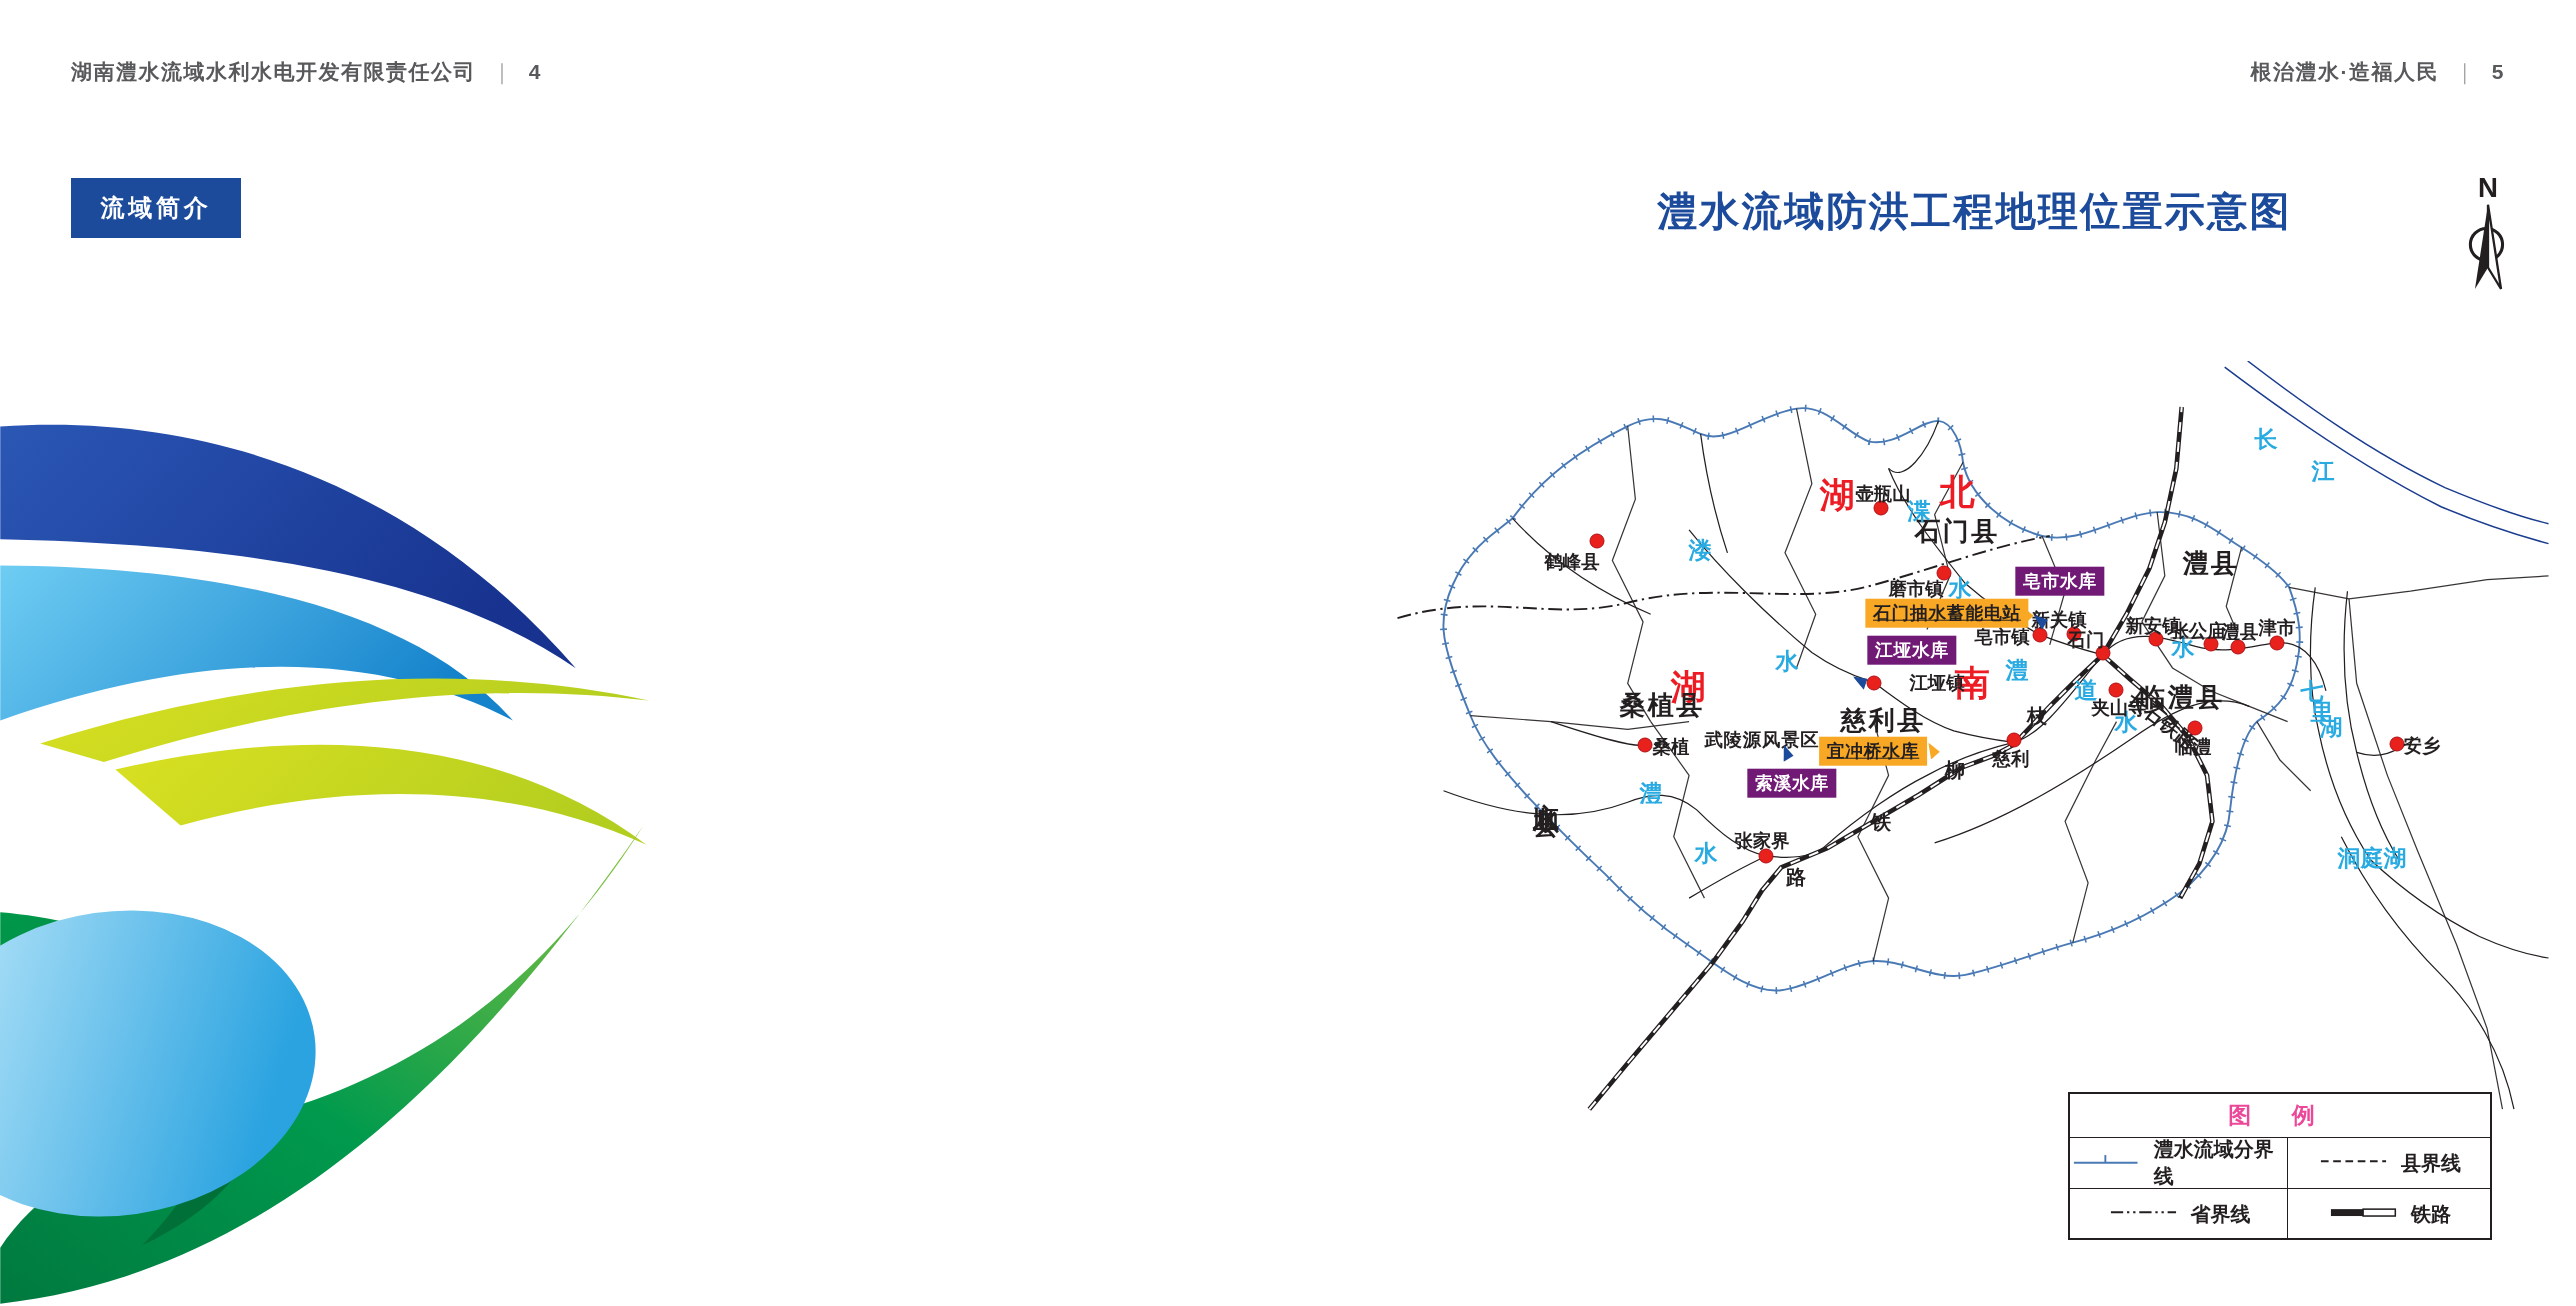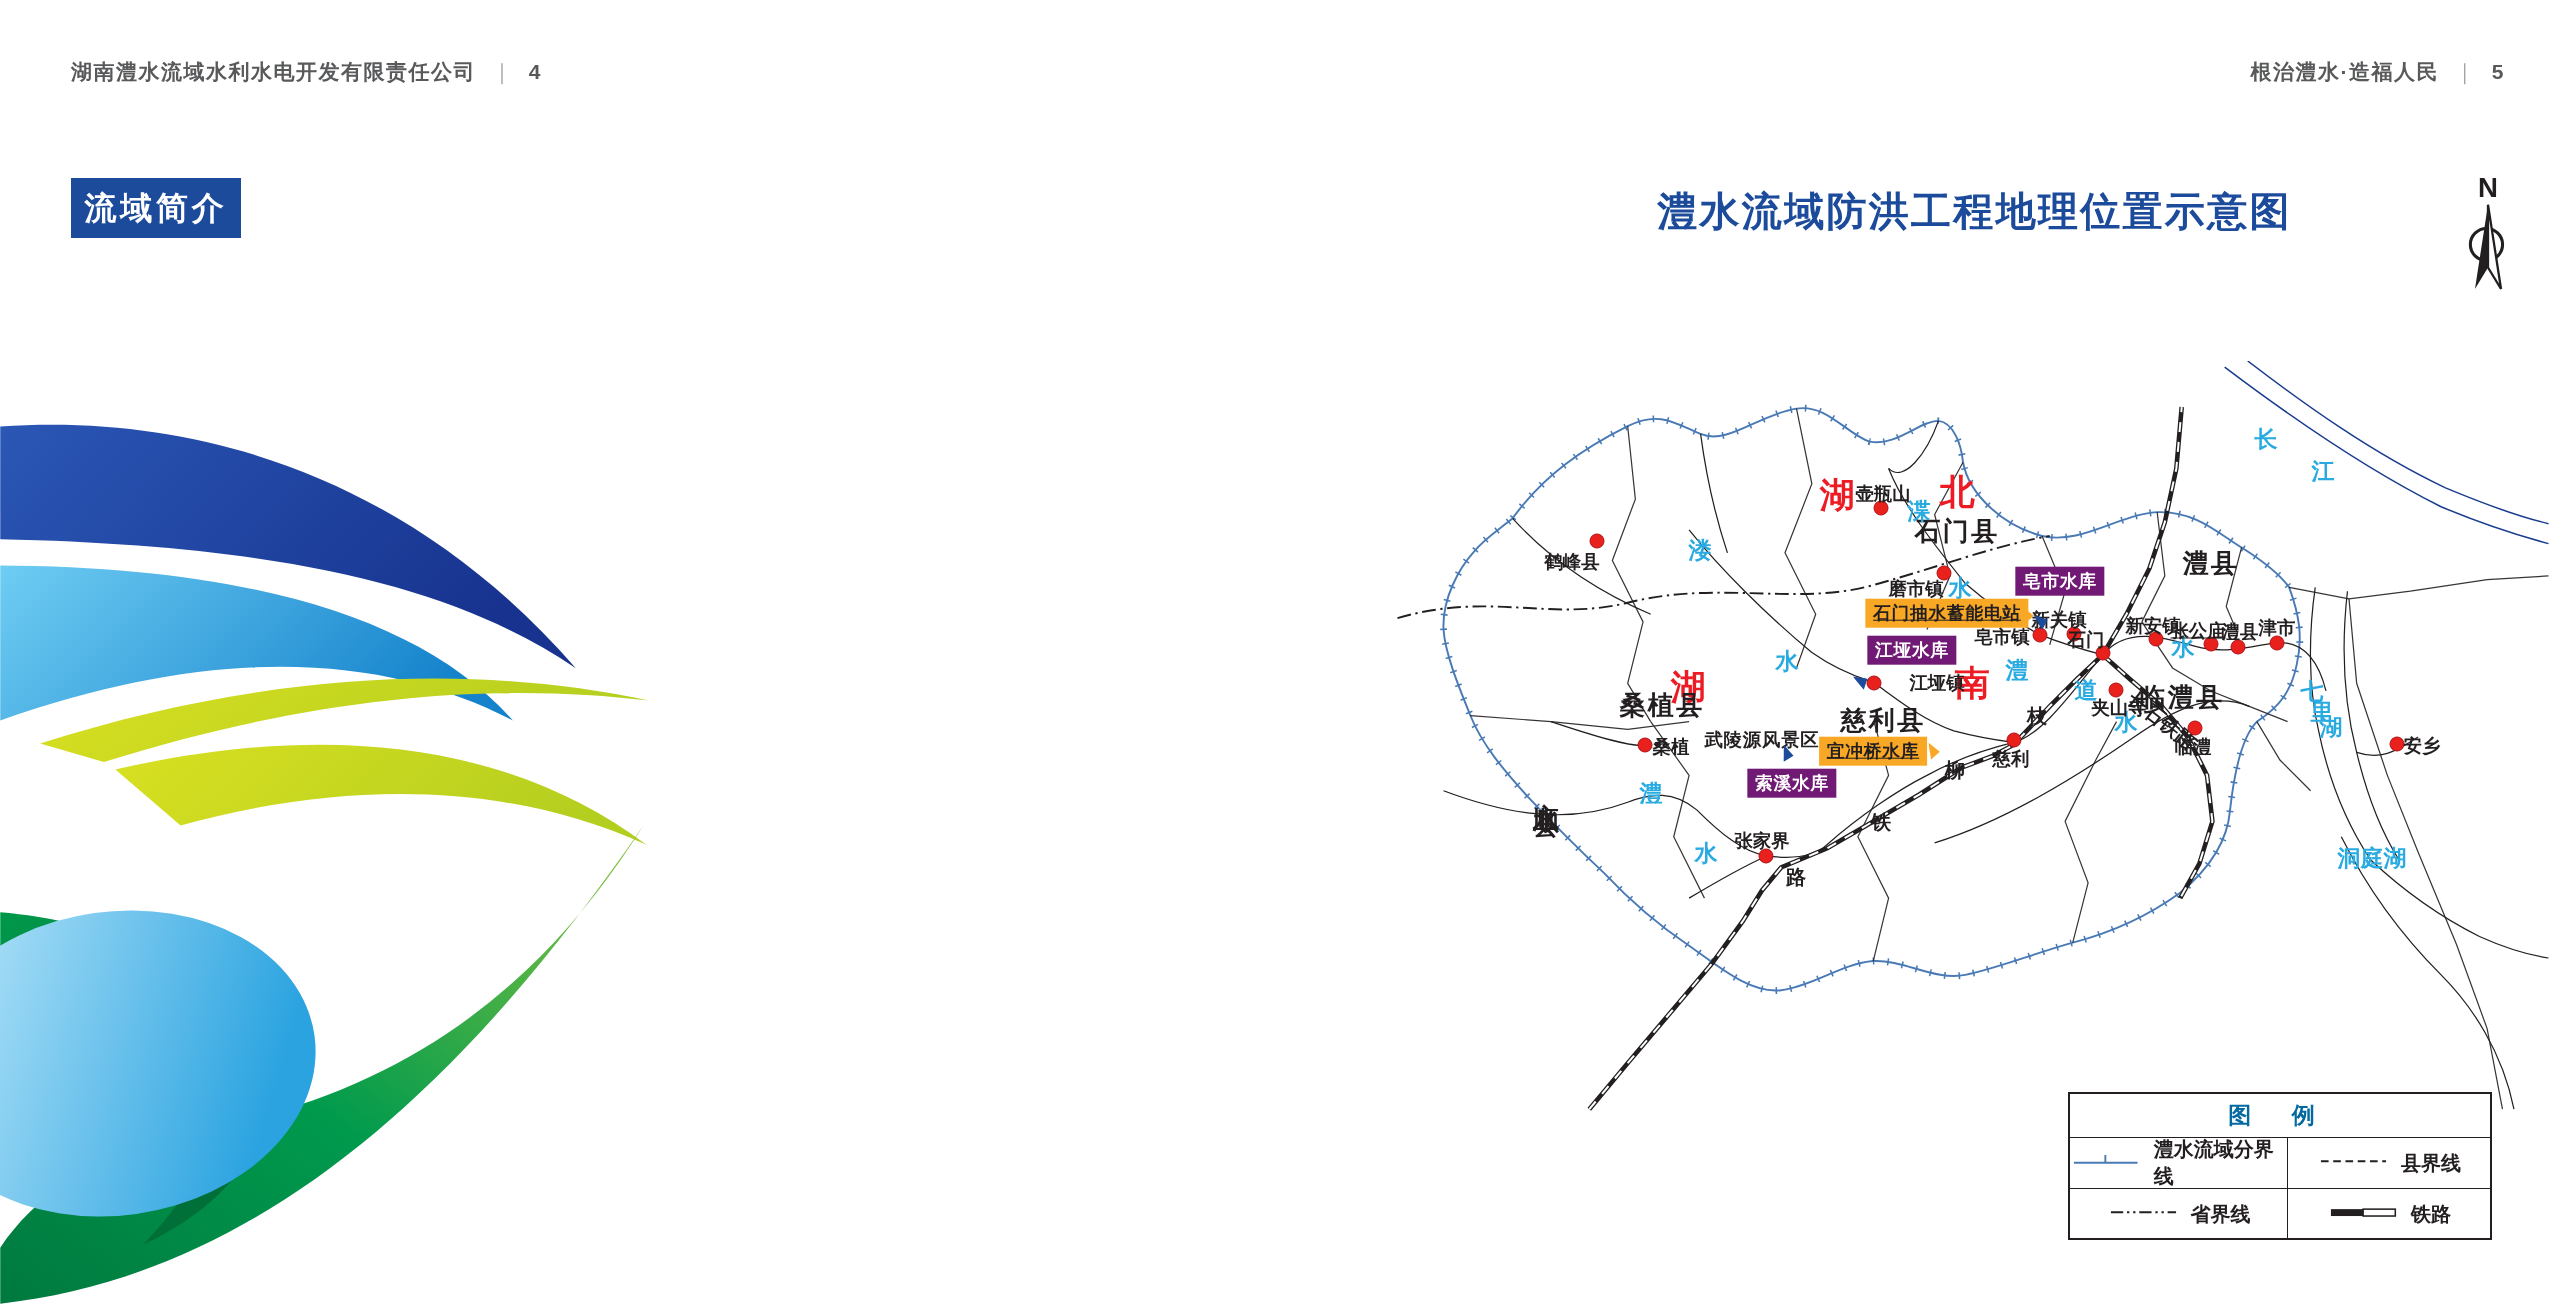--- a/index.html
+++ b/index.html
@@ -8,21 +8,21 @@
     font-family:"Liberation Sans",sans-serif;overflow:hidden;color:#231f20;
   }
   
   .pg-header{position:absolute;top:58px;font-size:21px;font-weight:bold;color:#58595b;letter-spacing:1.5px;white-space:nowrap;}
   .pg-header .sep{color:#9a9c9e;font-weight:normal;margin:0 15.4px;}
   #header-left{left:71px;}
   #header-right{right:71px;text-align:right;}
   
   #section-title-box{
     position:absolute;left:71px;top:178px;width:170px;height:60px;background:#1c4b9c;
-    color:#fff;font-size:32px;font-weight:bold;line-height:60px;text-align:center;letter-spacing:3.8px;
+    color:#fff;font-size:24px;font-weight:bold;line-height:60px;text-align:center;letter-spacing:3.8px;
   }
   #body-copy{
     position:absolute;left:627px;top:435px;width:494px;
     font-family:"DejaVu Serif","Liberation Serif",serif;
     font-size:23px;line-height:33px;font-weight:bold;color:#231f20;
     text-align:justify;
   }
   #body-copy p{margin:0 0 35px 0;text-indent:2em;}
   
   #logo{position:absolute;left:0;top:415px;width:649px;height:891px;}
@@ -51,21 +51,21 @@
     white-space:nowrap;letter-spacing:0.8px;
   }
   .callout.blue{background:#701a75;color:#fff;margin-left:40px;--c:#1c4b9c;}
   .callout.orange{background:#f9a825;color:#231f20;text-decoration:underline;--c:#f9a825;}
   .callout .tail{position:absolute;width:0;height:0;border:7.7px solid transparent;}
   .tail-down{border-top:20px solid var(--c);left:55%;top:96%;transform:skewX(18deg);}
   .tail-right{border-left:23px solid var(--c);left:99%;top:22%;}
   .tail-upright{border-bottom:21.5px solid var(--c);left:80%;bottom:92%;transform:rotate(35deg);}
   
   #legend{position:absolute;left:2068px;top:1092px;width:424px;height:148px;border:2.3px solid #231f20;background:#fff;box-sizing:border-box;}
-  #legend-title{height:43px;line-height:43px;text-align:center;font-size:23px;font-weight:bold;letter-spacing:17px;border-bottom:1.5px solid #231f20;color:#0369a1;}
+  #legend-title{height:43px;line-height:43px;text-align:center;font-size:23px;font-weight:bold;letter-spacing:17px;border-bottom:1.5px solid #231f20;color:#ec4899;}
   #legend-grid{display:grid;grid-template-columns:52% 48%;grid-template-rows:51px 50px;}
   .legend-cell{display:flex;align-items:center;justify-content:center;gap:10.7px;box-sizing:border-box;}
   .legend-cell:nth-child(1),.legend-cell:nth-child(3){border-right:1.5px solid #231f20;}
   .legend-cell:nth-child(1),.legend-cell:nth-child(2){border-bottom:1.5px solid #231f20;}
   .legend-label{font-size:20px;font-weight:bold;color:#231f20;}
 </style>
 </head>
 <body>
 
 <div id="header-left" class="pg-header">

